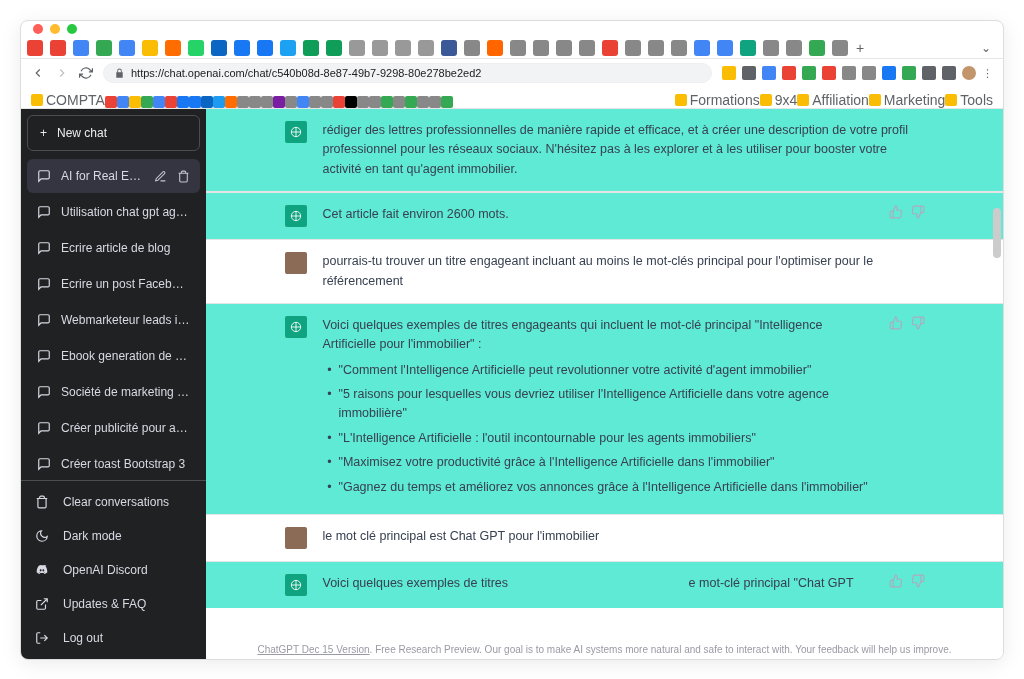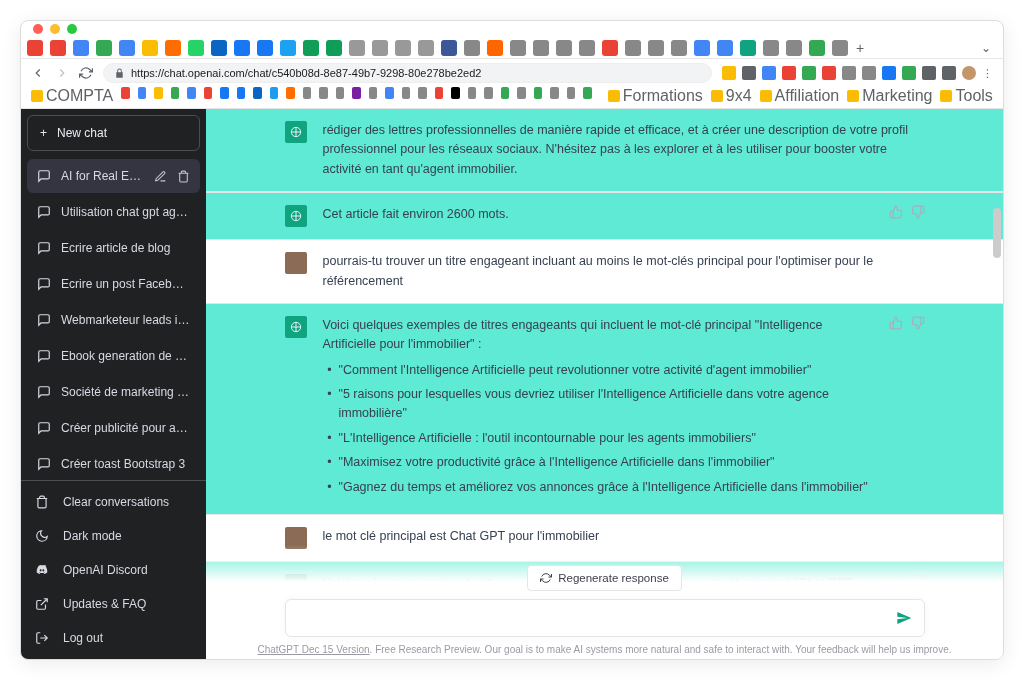--- a/index.html
+++ b/index.html
@@ -9,21 +9,21 @@
 .tb-dot { width: 10px; height: 10px; border-radius: 50%; }
 .tb-close { background:#ff5f57; } .tb-min { background:#febc2e; } .tb-max { background:#28c840; }
 .tabs-row { height: 22px; display: flex; align-items: center; padding: 0 6px; gap: 2px; border-bottom: 1px solid #e6e6e6; overflow:hidden; }
 .tab-favicon { width: 16px; height: 16px; border-radius: 3px; display:inline-block; flex:0 0 16px; }
 .tabs-row .spacer { width: 3px; }
 .addr-bar { height: 28px; display:flex; align-items:center; gap:10px; padding: 0 10px; font-size:11px; color:#5f6368;justify-content:center; }
 .addr-icon { width:14px; height:14px; display:flex; align-items:center; justify-content:center; color:#5f6368; }
 .addr-url { flex:1; font-size:11px; color:#202124; white-space:nowrap; overflow:hidden; border:1px solid #eee; border-radius:20px; padding:3px 10px; display:flex; align-items:center; gap:6px; background:#f1f3f4;}
 .addr-ext { display:flex; gap:6px; align-items:center; }
 .addr-ext .ext { width:14px; height:14px; border-radius:2px; }
-.bookmarks { height: 22px; display:flex; align-items:flex-start; gap:8px; padding: 0 10px; font-size:16px; color:#5f6368; border-bottom:1px solid #e6e6e6; overflow:hidden; }
+.bookmarks { height: 22px; display:flex; align-items:flex-end; padding: 0 10px; font-size:14px; color:#5f6368; border-bottom:1px solid #e6e6e6; overflow:hidden; }
 .bm-folder { display:flex; align-items:center; gap:3px; white-space:nowrap; }
 .bm-sep { flex:1; }
 .bm-icon { width:12px; height:12px; border-radius:2px; display:inline-block; }
 .app { flex:1; display:flex; overflow:hidden; }
 .sidebar { width: 185px; background:#202123; color:#ececf1; display:flex; flex-direction:column; font-size:12px; }
 .new-chat { margin:6px; border:1px solid #4d4d4f; border-radius:6px; padding:10px 12px; display:flex; align-items:center; gap:10px; cursor:pointer; }
 .conv-list { flex:1; overflow:hidden; padding: 0 4px; }
 .conv { padding:10px 10px; display:flex; align-items:center; gap:10px; border-radius:6px; color:#d9d9e3; white-space:nowrap; overflow:hidden; cursor:pointer; margin:2px 2px; }
 .conv.active { background:#343541; }
 .conv .conv-title { flex:1; overflow:hidden; text-overflow:ellipsis; }
@@ -457,35 +457,20 @@
                   <svg viewBox="0 0 24 24" fill="none" stroke="currentColor" stroke-width="2">
                     <path d="M10 15v4a3 3 0 003 3l4-9V2H5.7a2 2 0 00-2 1.7l-1.4 9a2 2 0 002 2.3H10zM17 2h3a2 2 0 012 2v7a2 2 0 01-2 2h-3"></path>
                   </svg>
                 </span>
             </div>
           </div>
         </div>
 
       </div>
 
-      <div class="input-area">
-        <button class="regen">
-          <svg width="12" height="12" viewBox="0 0 24 24" fill="none" stroke="currentColor" stroke-width="2">
-              <path d="M23 4v6h-6M1 20v-6h6M3.5 9a9 9 0 0114.8-3L23 10M1 14l4.7 4a9 9 0 0014.8-3"></path>
-            </svg>
-          <span>Regenerate response</span>
-        </button>
-        <div class="input-box">
-          <span class="send">
-              <svg width="16" height="16" viewBox="0 0 24 24" fill="#10a37f">
-                <path d="M2 21l21-9L2 3v7l15 2-15 2z"></path>
-              </svg>
-            </span>
-        </div>
-      </div>
 
       <div class="footer">
         <a>ChatGPT Dec 15 Version</a><span>. Free Research Preview. Our goal is to make AI systems more natural and safe to interact with. Your feedback will help us improve.</span>
       </div>
 
       <div class="scrollbar">
           <div class="thumb"></div>
         </div>
     </main>
 

